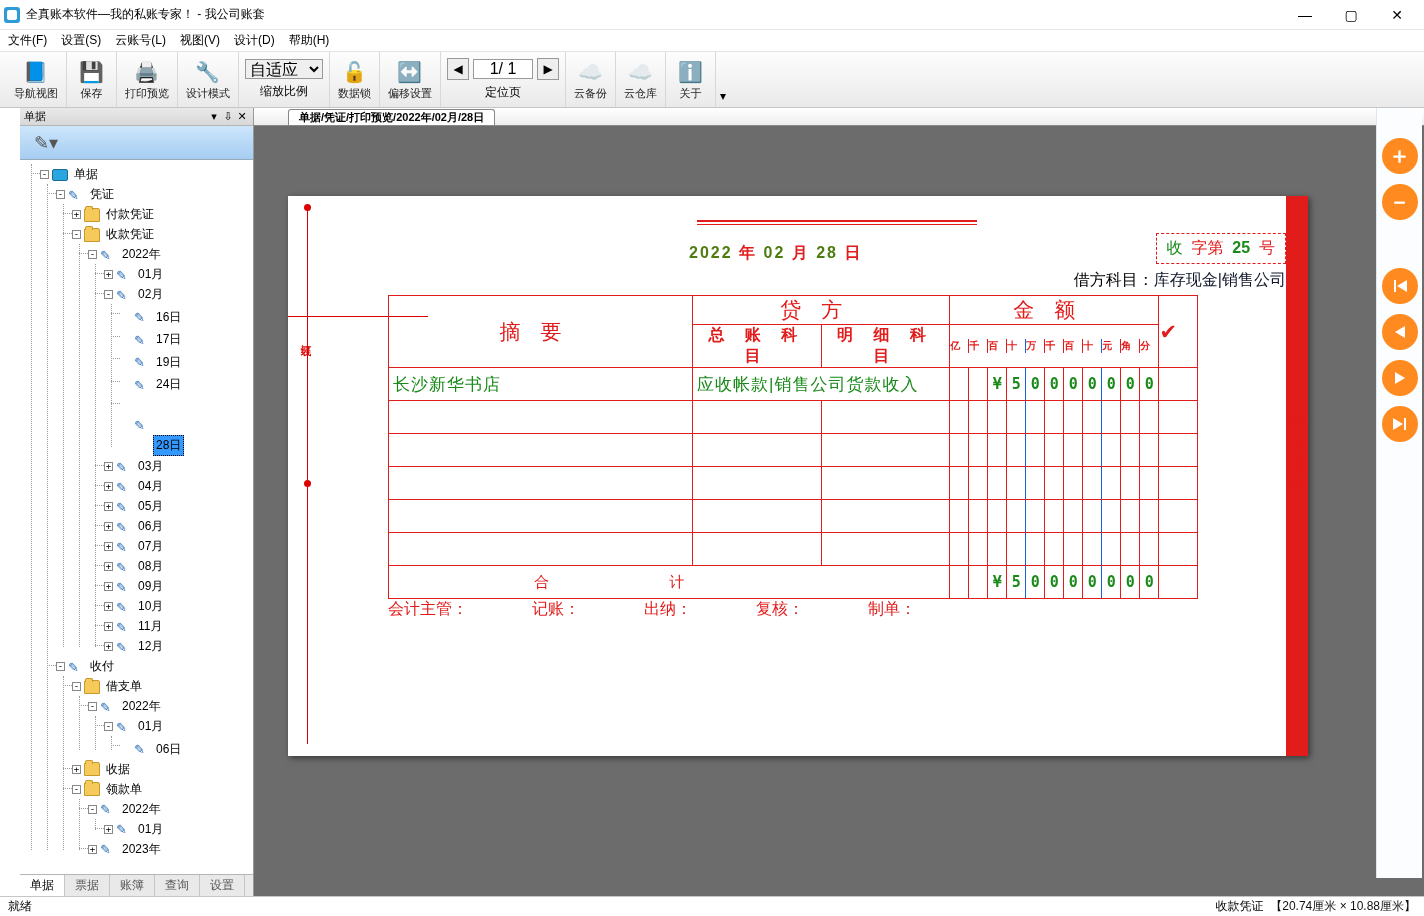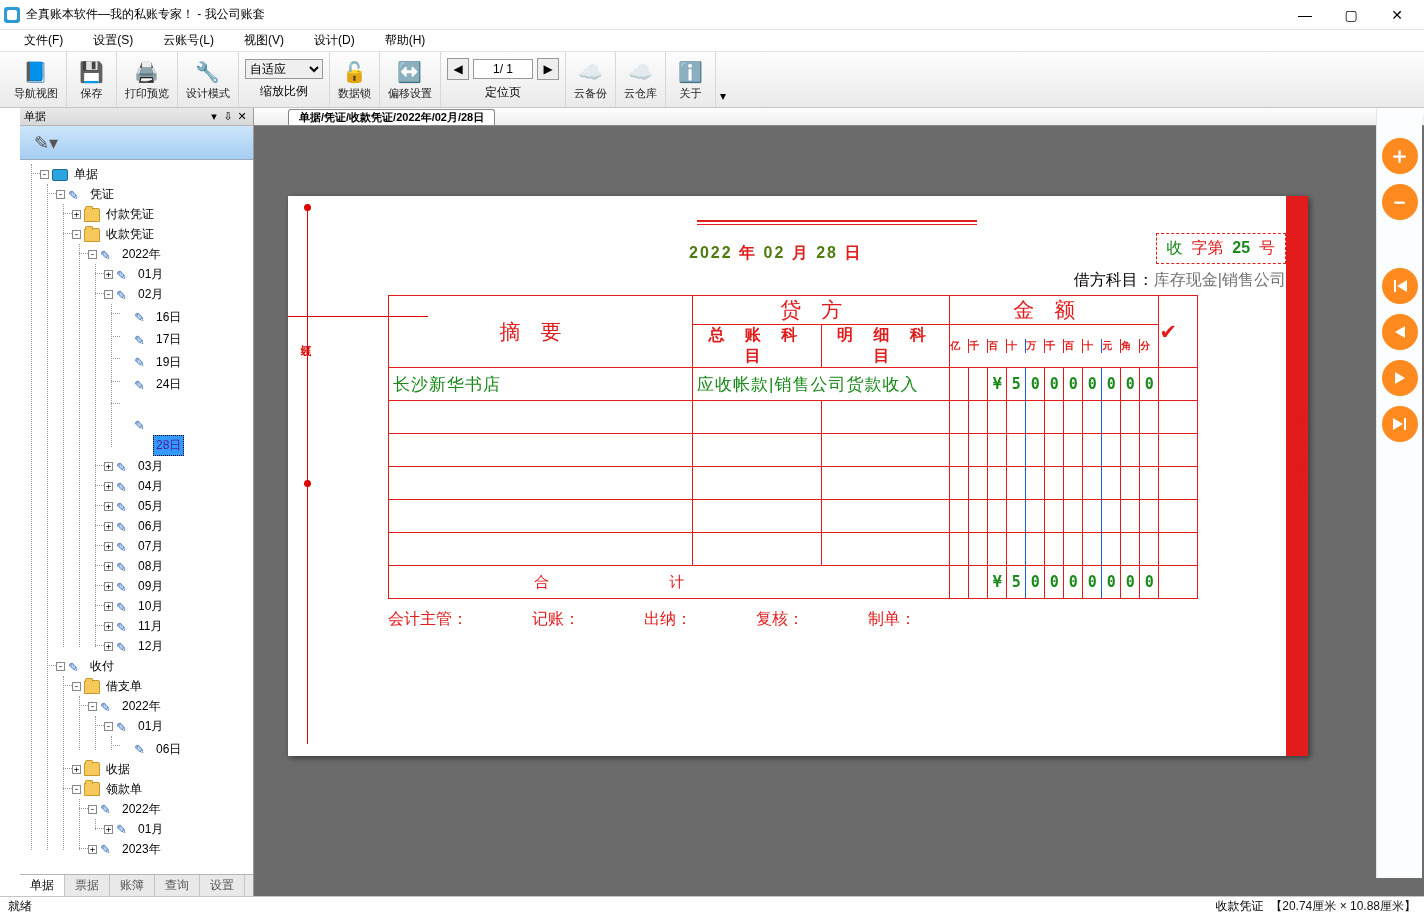--- a/index.html
+++ b/index.html
@@ -34,21 +34,21 @@
   
   .menu-bar {
     height: 22px;
     background: #fff;
     display:flex;
     align-items:center;
     padding: 0 8px;
     gap: 14px;
     border-bottom: 1px solid #e5e5e5;
   }
-  .menu-bar span { cursor:pointer;margin-left:16px; }
+  .menu-bar span { cursor:pointer; }
 
   
   .toolbar {
     height: 56px;
     background: linear-gradient(to bottom,#fdfdfd,#eaeaea);
     border-bottom: 1px solid #c5c5c5;
     display:flex;
     align-items:stretch;
     padding: 0 6px;
   }
@@ -58,21 +58,21 @@
     cursor:pointer;
     border-right: 1px solid #d8d8d8;
   }
   .toolbar .tbtn .ico { width:28px;height:28px;display:flex;align-items:center;justify-content:center;font-size:20px;}
   .toolbar .tbtn .lbl { font-size:11px; color:#222;}
   .toolbar .mini-group{
     display:flex;flex-direction:column;justify-content:center;gap:4px;padding:0 6px;
     border-right: 1px solid #d8d8d8;
   }
   .toolbar select, .toolbar input{
-    font-size:12px;height:20px;border:1px solid #999;
+    font-size:16px;height:20px;border:1px solid #999;
   }
   .page-nav{display:flex;align-items:center;gap:4px;}
   .page-nav .navbtn{width:22px;height:22px;border:1px solid #999;background:#eee;display:flex;align-items:center;justify-content:center;cursor:pointer;}
   .page-nav input{width:60px;text-align:center;}
   .toolbar .overflow{width:14px;display:flex;align-items:flex-end;justify-content:center;padding-bottom:4px;cursor:pointer;}
 
   
   .main {
     display:flex;
     height: calc(916px - 30px - 22px - 56px - 20px); 
@@ -119,21 +119,21 @@
   .tree .toggle{
     width:9px;height:9px;border:1px solid #888;display:inline-flex;align-items:center;justify-content:center;font-size:9px;line-height:7px;background:#fff;font-family:monospace;
   }
   .tree .noggle{display:inline-block;width:11px;}
   .tree .folder{width:16px;height:14px;display:inline-block;background:#f6c95b;border:1px solid #c79a2a;border-radius:2px 2px 0 0;position:relative;}
   .tree .folder::before{content:'';position:absolute;left:0;top:-3px;width:6px;height:3px;background:#f6c95b;border:1px solid #c79a2a;border-bottom:none;border-radius:2px 2px 0 0;}
   .tree .leaf{width:16px;height:14px;display:inline-block;position:relative;}
   .tree .leaf::before{content:'✎';position:absolute;left:0;top:-2px;font-size:13px;color:#2a6ab4;}
   .tree .docset{width:16px;height:12px;display:inline-block;background:#2aa5df;border:1px solid #1a6b93;border-radius:2px;}
   .tree .label{padding:0 3px;}
-  .tree .selected{background:#3399ff;color:#4c1d95;border:1px dotted #000;padding:0 2px;margin-top:41px;}
+  .tree .selected{background:#3399ff;color:#000000;border:1px dotted #000;padding:0 2px;margin-top:41px;}
   .side-tabs{
     height:22px;
     display:flex;
     border-top:1px solid #b5b5b5;
     background:#e9e9e9;
   }
   .side-tabs .stab{
     padding:0 10px;display:flex;align-items:center;cursor:pointer;
     border-right:1px solid #c5c5c5;font-size:12px;color:#555;
   }
@@ -192,21 +192,21 @@
   .v-title-line{width:280px;margin:4px auto 0;}
   .v-title-line .l{height:0;border-top:2px solid #e21b1b;margin-bottom:2px;}
   .v-title-line .l2{height:0;border-top:1px solid #e21b1b;}
   .v-subhead{display:flex;justify-content:space-between;align-items:flex-end;color:#e21b1b;margin:8px 0 6px;font-size:16px;}
   .v-date{flex:0 0 auto;margin:0 auto;color:#e21b1b;font-weight:bold;letter-spacing:2px;}
   .v-date b{color:#4d7c0f;}
   .v-numbox{border:1px dashed #e21b1b;padding:4px 10px;font-size:16px;}
   .v-numbox .shou{color:#1a8a1a;}
   .v-numbox .num{color:#1a8a1a;font-weight:bold;}
   .v-credit{font-size:16px;}
-  .v-credit .val{color:#737373;font-family:"SimHei",sans-serif;text-align:center;}
+  .v-credit .val{color:#0f172a;font-family:"SimHei",sans-serif;text-align:center;}
   .v-right-vtext{
     position:absolute;right:-2px;top:200px; width:28px; color:#e21b1b;
     writing-mode:vertical-rl; text-orientation:upright;
     font-size:18px; letter-spacing:22px;
   }
 
   
   .vt{border-collapse:collapse;width:810px;margin-top:4px;}
   .vt td,.vt th{border:1px solid #e21b1b;padding:0;text-align:center;color:#e21b1b;font-size:15px;}
   .vt .hrow th{height:26px;font-weight:normal;font-size:21px;letter-spacing:20px;}
@@ -217,21 +217,21 @@
   .vt .amount-cell{padding:0;}
   .amount-grid{display:flex;height:100%;}
   .amount-grid span{flex:1;border-left:1px solid #e21b1b;color:#1a8a1a;font-family:monospace;font-size:15px;display:flex;align-items:center;justify-content:center;font-weight:bold;}
   .amount-grid span:first-child{border-left:none;}
   .amount-grid span.blue-sep{border-left:1px solid #1961d4;}
   .amt-header{display:flex;}
   .amt-header span{flex:1;border-left:1px solid #e21b1b;font-size:10px;color:#e21b1b;display:flex;align-items:center;justify-content:center;}
   .amt-header span.blue-sep{border-left:1px solid #1961d4;}
   .amt-header span:first-child{border-left:none;}
   .v-foot{
-    display:flex;gap:64px;color:#e21b1b;font-size:16px;margin-top:10px;
+    display:flex;gap:64px;color:#e21b1b;font-size:16px;
   }
 
   
   .right-float{
     position:absolute;right:2px;top:0;bottom:18px;width:46px;
     background:#fbfdff;border-left:1px solid #dbe7f5;
     display:flex;flex-direction:column;align-items:center;
     padding-top:30px;gap:10px;
   }
   .right-float .gap{height:28px;}
@@ -546,21 +546,21 @@
       <span class="stab active">单据</span>
       <span class="stab">票据</span>
       <span class="stab">账簿</span>
       <span class="stab">查询</span>
       <span class="stab">设置</span>
     </div>
   </div>
 
   <div class="doc-area">
     <div class="doc-tabbar">
-      <div class="doc-tab">单据/凭证/收款凭证/2022年/02月/28日</div>
+      <div class="doc-tab">单据/凭证/打印预览/2022年/02月/28日</div>
       <div class="tb-r">
         <span>▾</span>
         <span>✕</span>
       </div>
     </div>
 
     <div class="canvas-wrap">
       <div class="paper">
         <div class="hairrule-h"></div>
         <div class="left-gutter">

